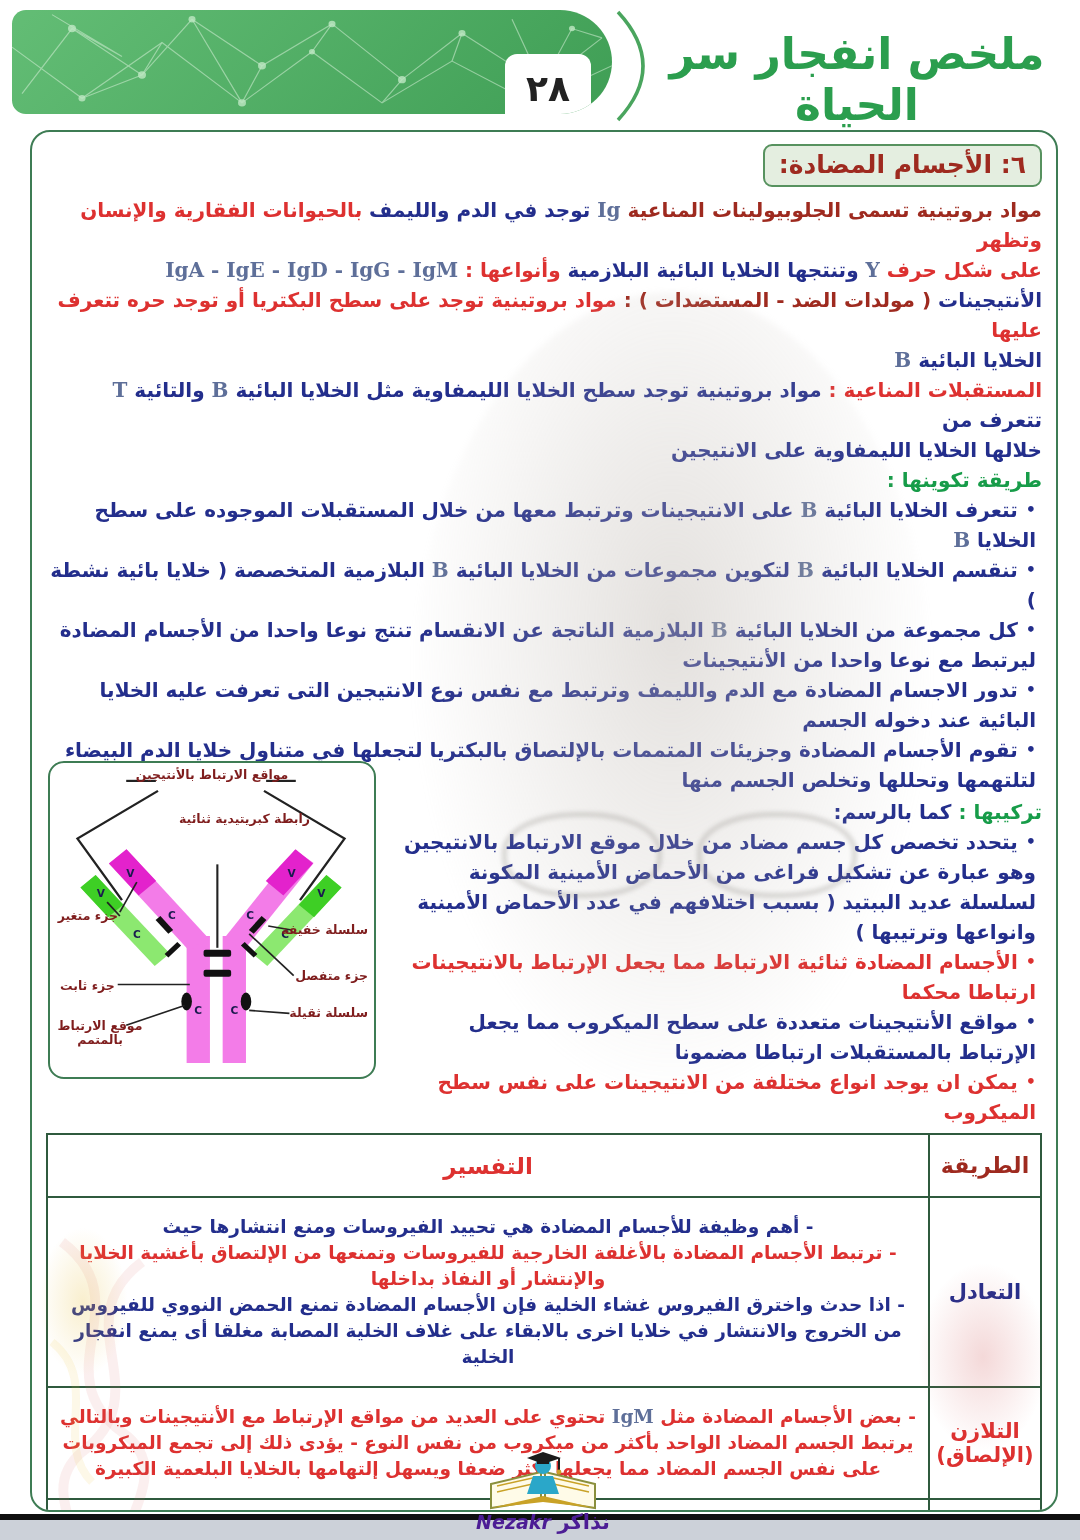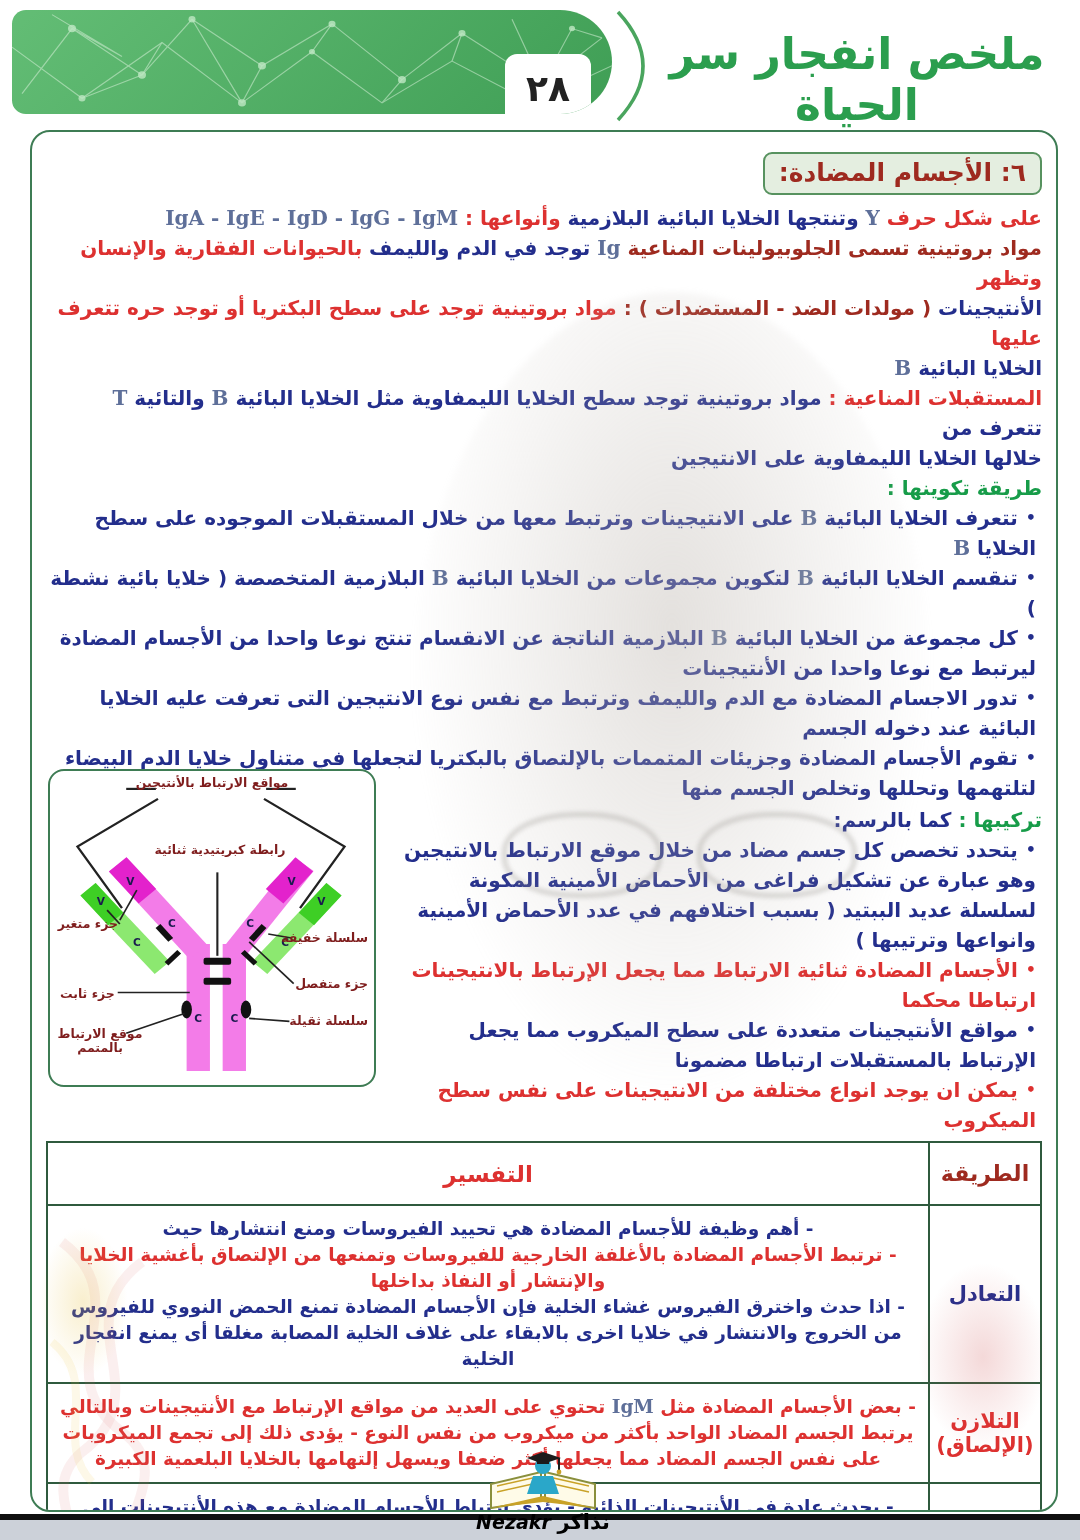--- a/index.html
+++ b/index.html
@@ -34,63 +34,63 @@
     filter:blur(3px)}
   .glass{width:160px;height:86px;border:5px solid rgba(140,135,128,.30);border-radius:46%;filter:blur(2px)}
   .glass.gl1{left:470px;top:680px}.glass.gl2{left:665px;top:680px}
   .dna-left{left:0;top:1090px;width:150px;height:430px;opacity:.55}
   .blob-right{right:8px;top:1130px;width:130px;height:190px;border-radius:50%;
     background:radial-gradient(ellipse,rgba(205,80,80,.22),rgba(205,80,80,0) 70%)}
   .blob-yellow{left:6px;top:1095px;width:90px;height:150px;border-radius:50%;
     background:radial-gradient(ellipse,rgba(230,190,60,.25),rgba(230,190,60,0) 70%)}
 
   
-  .sec-head-wrap{text-align:right;margin:12px 0 8px 0}
+  .sec-head-wrap{text-align:right;margin:4px 0 8px 0}
   .sec-head{display:inline-block;background:#e4eee0;border:2px solid #57925f;border-radius:9px;
     padding:4px 14px 6px 14px;font-size:25px;font-weight:bold;color:var(--maroon)}
 
   
   .rich{direction:rtl}
   .line{font-size:20px;font-weight:bold;line-height:30px;text-align:right;color:#222}
   .line.bullet{padding-right:6px}
   .bu{display:inline-block;margin-left:8px;font-size:16px;vertical-align:2px}
   .c-n{color:var(--navy)} .c-r{color:var(--red)} .c-m{color:var(--maroon)}
   .c-g{color:var(--green)}
   .c-l{color:var(--latin);font-family:"DejaVu Serif",serif;font-weight:bold}
 
   
   .structure-row{display:flex;gap:14px;margin-top:2px}
   .struct-text{flex:1 1 auto;min-width:0}
   .diagram{flex:0 0 328px;width:328px;height:318px;margin-top:-36px;margin-left:2px;position:relative;
     background:#fff;border:2.5px solid var(--frame);border-radius:16px;z-index:2;direction:ltr}
   .diagram svg{position:absolute;inset:2px;width:318px;height:308px}
   .dlabel{position:absolute;font-size:12.5px;font-weight:bold;color:#7f1d1d;direction:rtl;line-height:14px;z-index:3}
   .dl-top{top:5px;left:0;right:0;text-align:center}
-  .dl-ds{top:72px;left:80px;width:180px;text-align:center}
+  .dl-ds{top:49px;left:80px;width:180px;text-align:right}
   .dl-var{top:146px;left:4px;width:64px}
   .dl-const{top:216px;left:10px}
   .dl-comp{top:256px;left:4px;width:92px;text-align:center}
   .dl-light{top:160px;right:6px}
   .dl-hinge{top:206px;right:6px}
   .dl-heavy{top:243px;right:6px}
 
   
   table.methods{width:100%;border-collapse:collapse;margin-top:6px;background:transparent;direction:rtl}
   table.methods th,table.methods td{border:2px solid var(--tableline)}
   th.th-method{width:112px;font-size:22px;color:var(--maroon);padding:18px 4px}
   th.th-exp{font-size:23px;color:var(--red);padding:5px 4px;text-align:center}
   td.cell-method{width:112px;text-align:center;vertical-align:middle;font-size:21px;font-weight:bold;padding:4px 3px}
   td.cell-method [data-color="n"]{color:var(--navy)}
   td.cell-method [data-color="r"]{color:var(--red)}
-  td.cell-exp{padding:10px 10px;vertical-align:middle}
+  td.cell-exp{padding:16px 10px;vertical-align:middle}
   td.cell-exp .line{font-size:18.5px;line-height:26px;text-align:center}
 
   
   .wm{position:absolute;left:468px;top:1444px;width:150px;text-align:center;z-index:5}
-  .wm-text{font-size:19px;font-weight:bold;color:#000000;font-style:italic;margin-top:-4px;direction:ltr}
+  .wm-text{font-size:19px;font-weight:bold;color:#4c1d95;font-style:italic;margin-top:-4px;direction:ltr}
   .wm-text .ar{font-style:normal;font-size:21px}
 
   
   .bottom-bar{position:absolute;left:0;right:0;top:1514px;height:26px;background:#ccd1d9;border-top:6px solid #101010}
 </style>
 </head>
 <body>
 
 <div class="page">
 
@@ -145,22 +145,22 @@
     <div class="deco blob-right"></div>
     <div class="deco blob-yellow"></div>
 
     <div class="sec-head-wrap">
       <div class="sec-head">
         <span>٦: الأجسام المضادة:</span>
       </div>
     </div>
 
     <div class="rich">
+        <div class="line"><span class="c-m">مواد بروتينية تسمى الجلوبيولينات المناعية </span><span class="c-l">Ig</span><span class="c-n"> توجد في الدم والليمف </span><span class="c-r">بالحيوانات الفقارية والإنسان وتظهر</span></div>
         <div class="line"><span class="c-r">على شكل حرف </span><span class="c-l">Y</span><span class="c-n"> وتنتجها الخلايا البائية البلازمية </span><span class="c-r">وأنواعها : </span><span class="c-l">IgA - IgE - IgD - IgG - IgM</span></div>
-        <div class="line"><span class="c-m">مواد بروتينية تسمى الجلوبيولينات المناعية </span><span class="c-l">Ig</span><span class="c-n"> توجد في الدم والليمف </span><span class="c-r">بالحيوانات الفقارية والإنسان وتظهر</span></div>
         <div class="line"><span class="c-n">الأنتيجينات </span><span class="c-m">( مولدات الضد - المستضدات ) : </span><span class="c-r">مواد بروتينية توجد على سطح البكتريا أو توجد حره تتعرف عليها</span></div>
         <div class="line"><span class="c-n">الخلايا البائية </span><span class="c-l">B</span></div>
         <div class="line"><span class="c-r">المستقبلات المناعية : </span><span class="c-n">مواد بروتينية توجد سطح الخلايا الليمفاوية مثل الخلايا البائية </span><span class="c-l">B</span><span class="c-n"> والتائية </span><span class="c-l">T</span><span class="c-n"> تتعرف من</span></div>
         <div class="line"><span class="c-n">خلالها الخلايا الليمفاوية على الانتيجين</span></div>
         <div class="line"><span class="c-g">طريقة تكوينها :</span></div>
       </div>
 
     <div class="rich">
         <div class="line bullet"><span class="bu c-n">•</span><span class="c-n">تتعرف الخلايا البائية </span><span class="c-l">B</span><span class="c-n"> على الانتيجينات وترتبط معها من خلال المستقبلات الموجوده على سطح الخلايا </span><span class="c-l">B</span></div>
         <div class="line bullet"><span class="bu c-n">•</span><span class="c-n">تنقسم الخلايا البائية </span><span class="c-l">B</span><span class="c-n"> لتكوين مجموعات من الخلايا البائية </span><span class="c-l">B</span><span class="c-n"> البلازمية المتخصصة ( خلايا بائية نشطة )</span></div>

